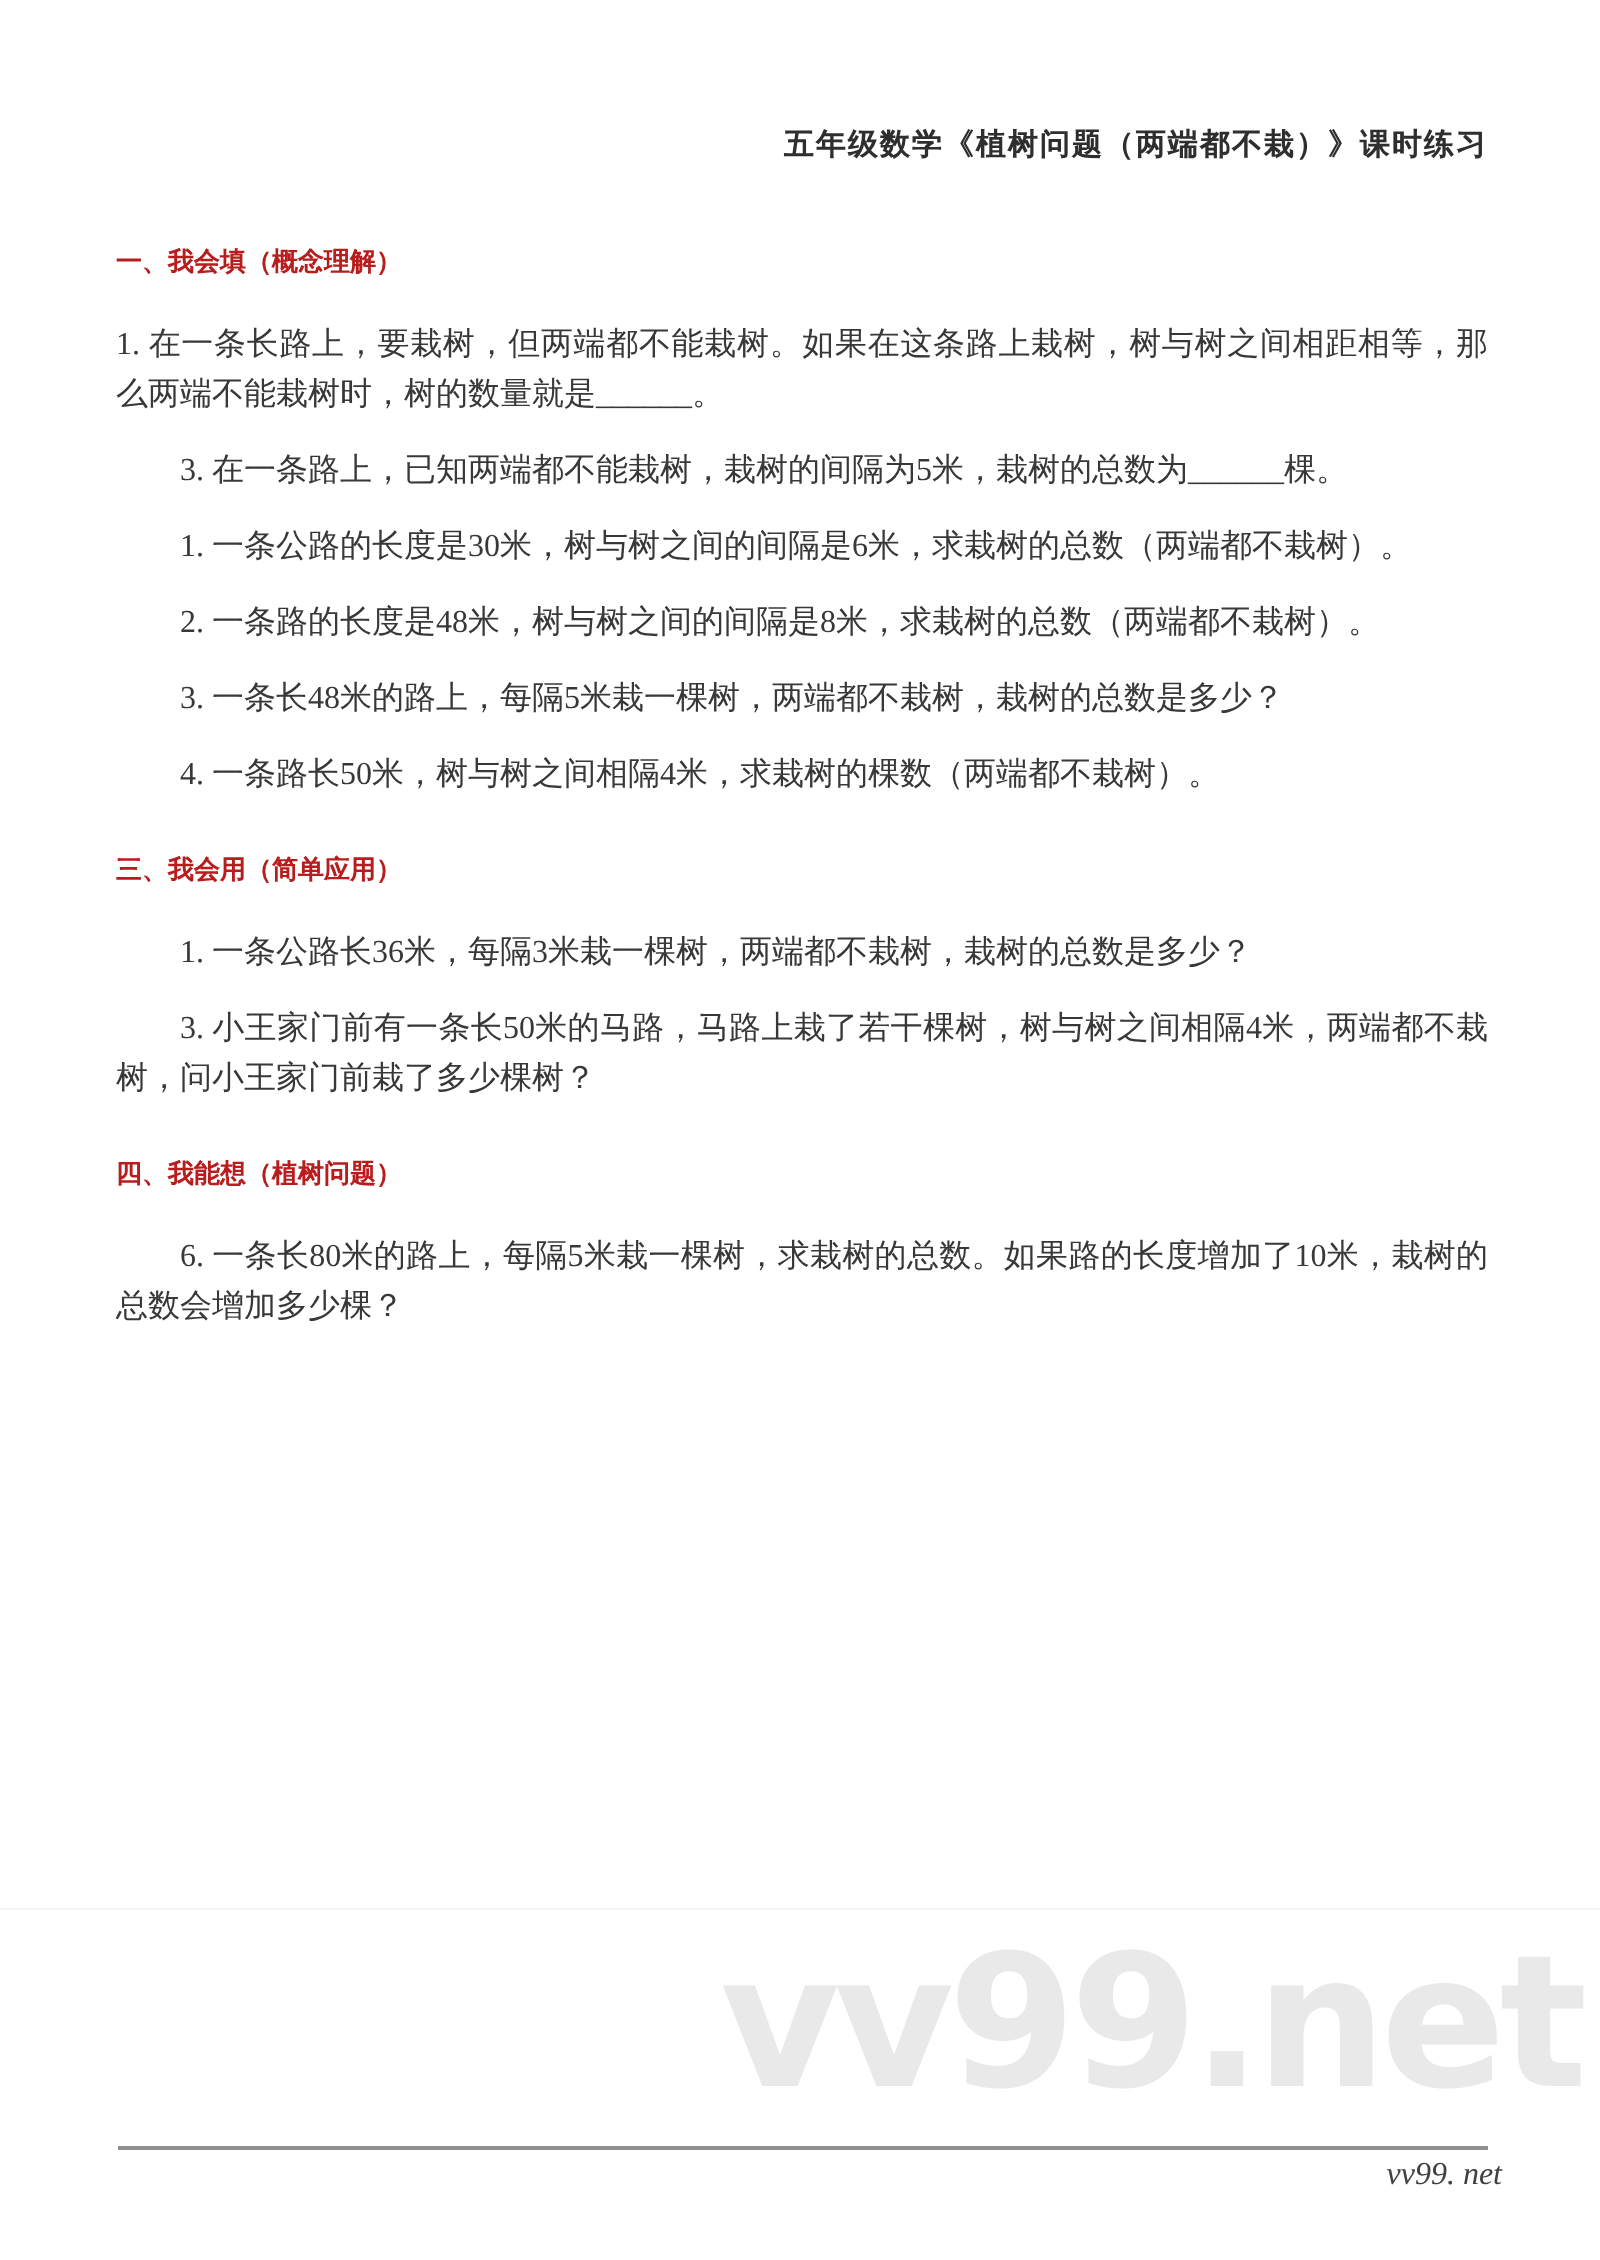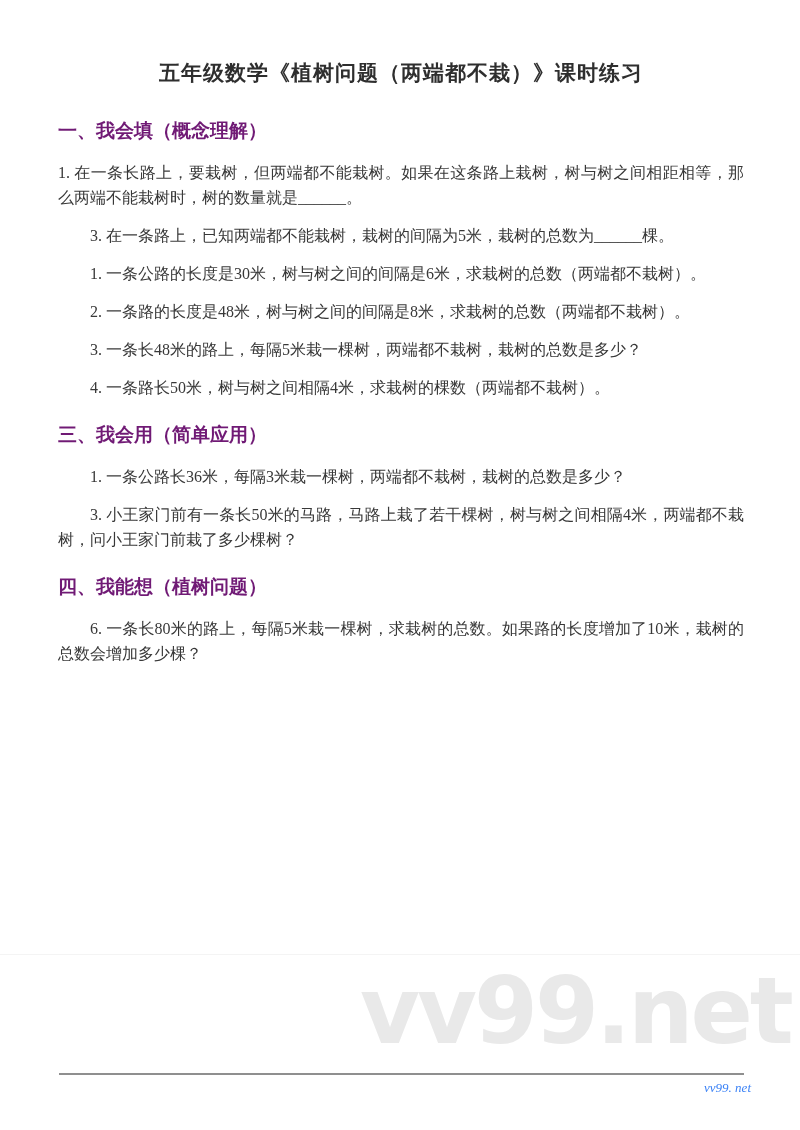--- a/index.html
+++ b/index.html
@@ -16,34 +16,34 @@
     background: #ffffff;
     overflow: hidden;
     color: #383838;
   }
   .content {
     position: relative;
     z-index: 2;
     padding: 58px 56px 0 58px;
   }
   .doc-title {
-    text-align: center;
-    font-size: 21px;
+    text-align: right;
+    font-size: 15px;
     line-height: 30px;
     font-weight: bold;
     letter-spacing: 1px;
     color: #2e2e2e;
     font-family: "Liberation Sans", "DejaVu Sans", sans-serif;
     margin-bottom: 30px;
   }
   .section-heading {
-    font-size: 19px;
+    font-size: 13px;
     line-height: 26px;
     font-weight: bold;
-    color: #701a75;
+    color: #b91c1c;
     font-family: Liberation Sans, sans-serif;
     margin: 22px 0 16px 0;
   }
   .question {
     font-size: 16px;
     line-height: 25px;
     margin: 13px 0;
     text-indent: 2em;
     color: #383838;
     text-align: justify;
@@ -78,23 +78,23 @@
     width: 685px;
     height: 2px;
     background: #8f8f8f;
     z-index: 2;
   }
   .footer-text {
     position: absolute;
     right: 49px;
     top: 1079px;
     font-style: italic;
-    font-size: 13px;
+    font-size: 16px;
     line-height: 18px;
-    color: #3b82f6;
+    color: #404040;
     font-family: "Liberation Serif", "DejaVu Serif", serif;
     z-index: 2;
   }
 </style>
 </head>
 <body>
 
 <div class="page">
 
   <div class="page-join"></div>

